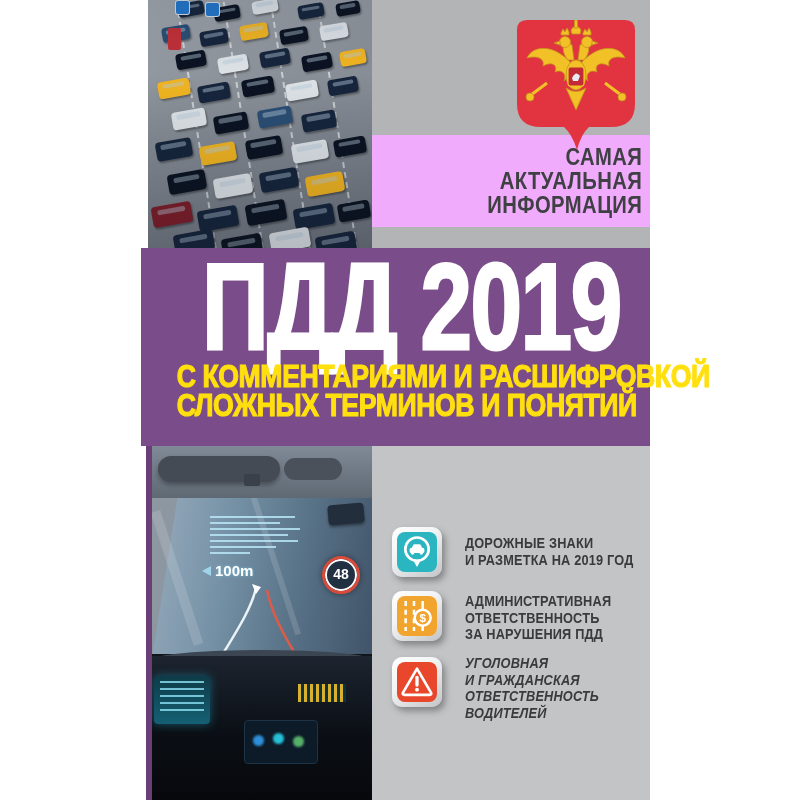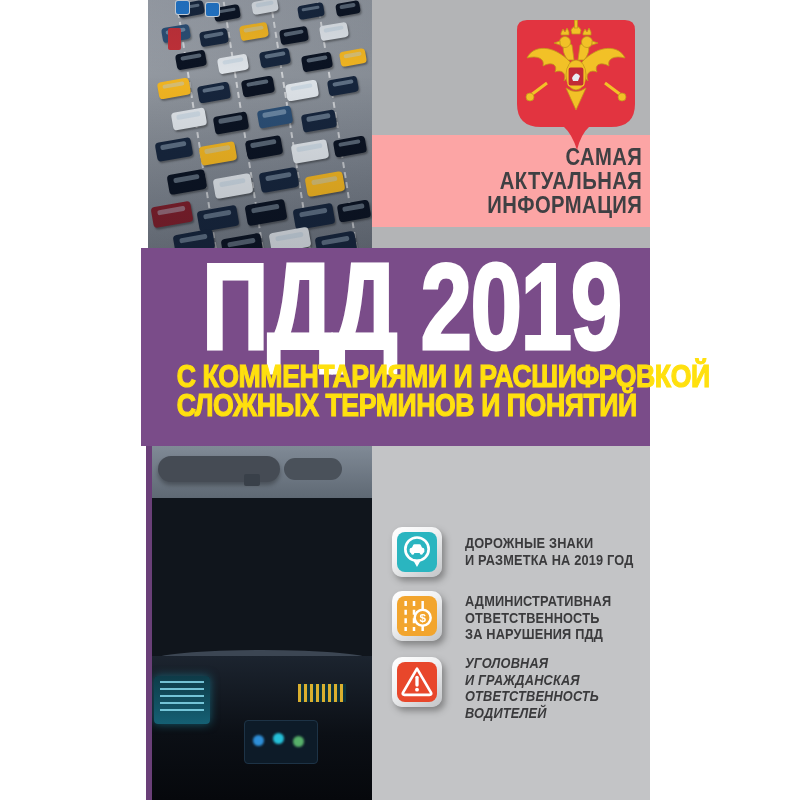--- a/index.html
+++ b/index.html
@@ -16,21 +16,21 @@
   .car:after{content:"";position:absolute;left:15%;top:18%;width:70%;height:26%;
     background:rgba(180,200,215,.45);border-radius:2px;}
   .sign-blue{position:absolute;width:13px;height:13px;background:#2277cc;border-radius:2px;
     box-shadow:0 0 0 1px #d5dde5;}
   .sign-red{position:absolute;width:13px;height:22px;background:#c23038;border-radius:2px;}
   .photo-top .vignette{position:absolute;inset:0;
     background:linear-gradient(180deg,rgba(20,30,45,.12) 0%,rgba(0,0,0,0) 30%,rgba(10,15,25,.18) 100%);}
 
   
   .gray-top{left:372px;top:0;width:278px;height:135px;background:var(--gray-top,#b3b4b6);}
-  .white-band{left:372px;top:135px;width:278px;height:92px;background:#fca5a5;}
+  .white-band{left:372px;top:135px;width:278px;height:92px;background:#f0abfc;}
   .gray-strip{left:372px;top:227px;width:278px;height:21px;background:var(--gray-top,#b3b4b6);}
   .gray-bottom{left:372px;top:446px;width:278px;height:354px;background:var(--gray-bottom,#c3c4c6);}
 
   .emblem{left:517px;top:20px;width:118px;height:134px;z-index:5;}
 
   .badge-text{position:absolute;right:8px;top:10px;text-align:right;color:#3f4043;
     font-weight:bold;font-size:23px;line-height:24px;letter-spacing:.5px;
     transform:scaleX(.88);transform-origin:right top;}
   .badge-text span{display:block;}
 
@@ -196,20 +196,42 @@
   </div>
 </div>
 <div class="abs purple-spine"></div>
 
 <div class="abs photo-bottom">
   <div class="headliner">
     <div class="visor"></div>
     <div class="visor2"></div>
     <div class="cam-box"></div>
   </div>
+  <div class="windshield">
+    <div class="apillar"></div>
+    <div class="streak" style="left:20px;top:10px;width:10px;height:140px"></div>
+    <div class="streak" style="left:120px;top:-10px;width:6px;height:150px"></div>
+    <div class="hud-lines" id="hud-lines">
+        <i style="width: 85px;"></i>
+        <i style="width: 70px;"></i>
+        <i style="width: 90px;"></i>
+        <i style="width: 78px;"></i>
+        <i style="width: 88px;"></i>
+        <i style="width: 66px;"></i>
+        <i style="width: 40px;"></i>
+      </div>
+    <div class="hud-distance"><span class="hud-arrow"></span><span>100m</span></div>
+    <svg class="lane-svg" width="100" height="72">
+      <path d="M14 70 C30 44 42 24 46 6" stroke="#eaf3f8" stroke-width="2.5" fill="none"></path>
+      <path d="M84 70 C70 46 61 28 57 8" stroke="#e05a48" stroke-width="2.5" fill="none"></path>
+      <path d="M46 12 L42 2 L51 5 Z" fill="#ffffff"></path>
+    </svg>
+    <div class="speed-badge"><span>48</span></div>
+    <div class="mirror"></div>
+  </div>
   <div class="cowl"></div>
   <div class="dash">
     <div class="cluster">
         <i></i>
         <i></i>
         <i></i>
         <i></i>
         <i></i>
       </div>
     <div class="equalizer"></div>

